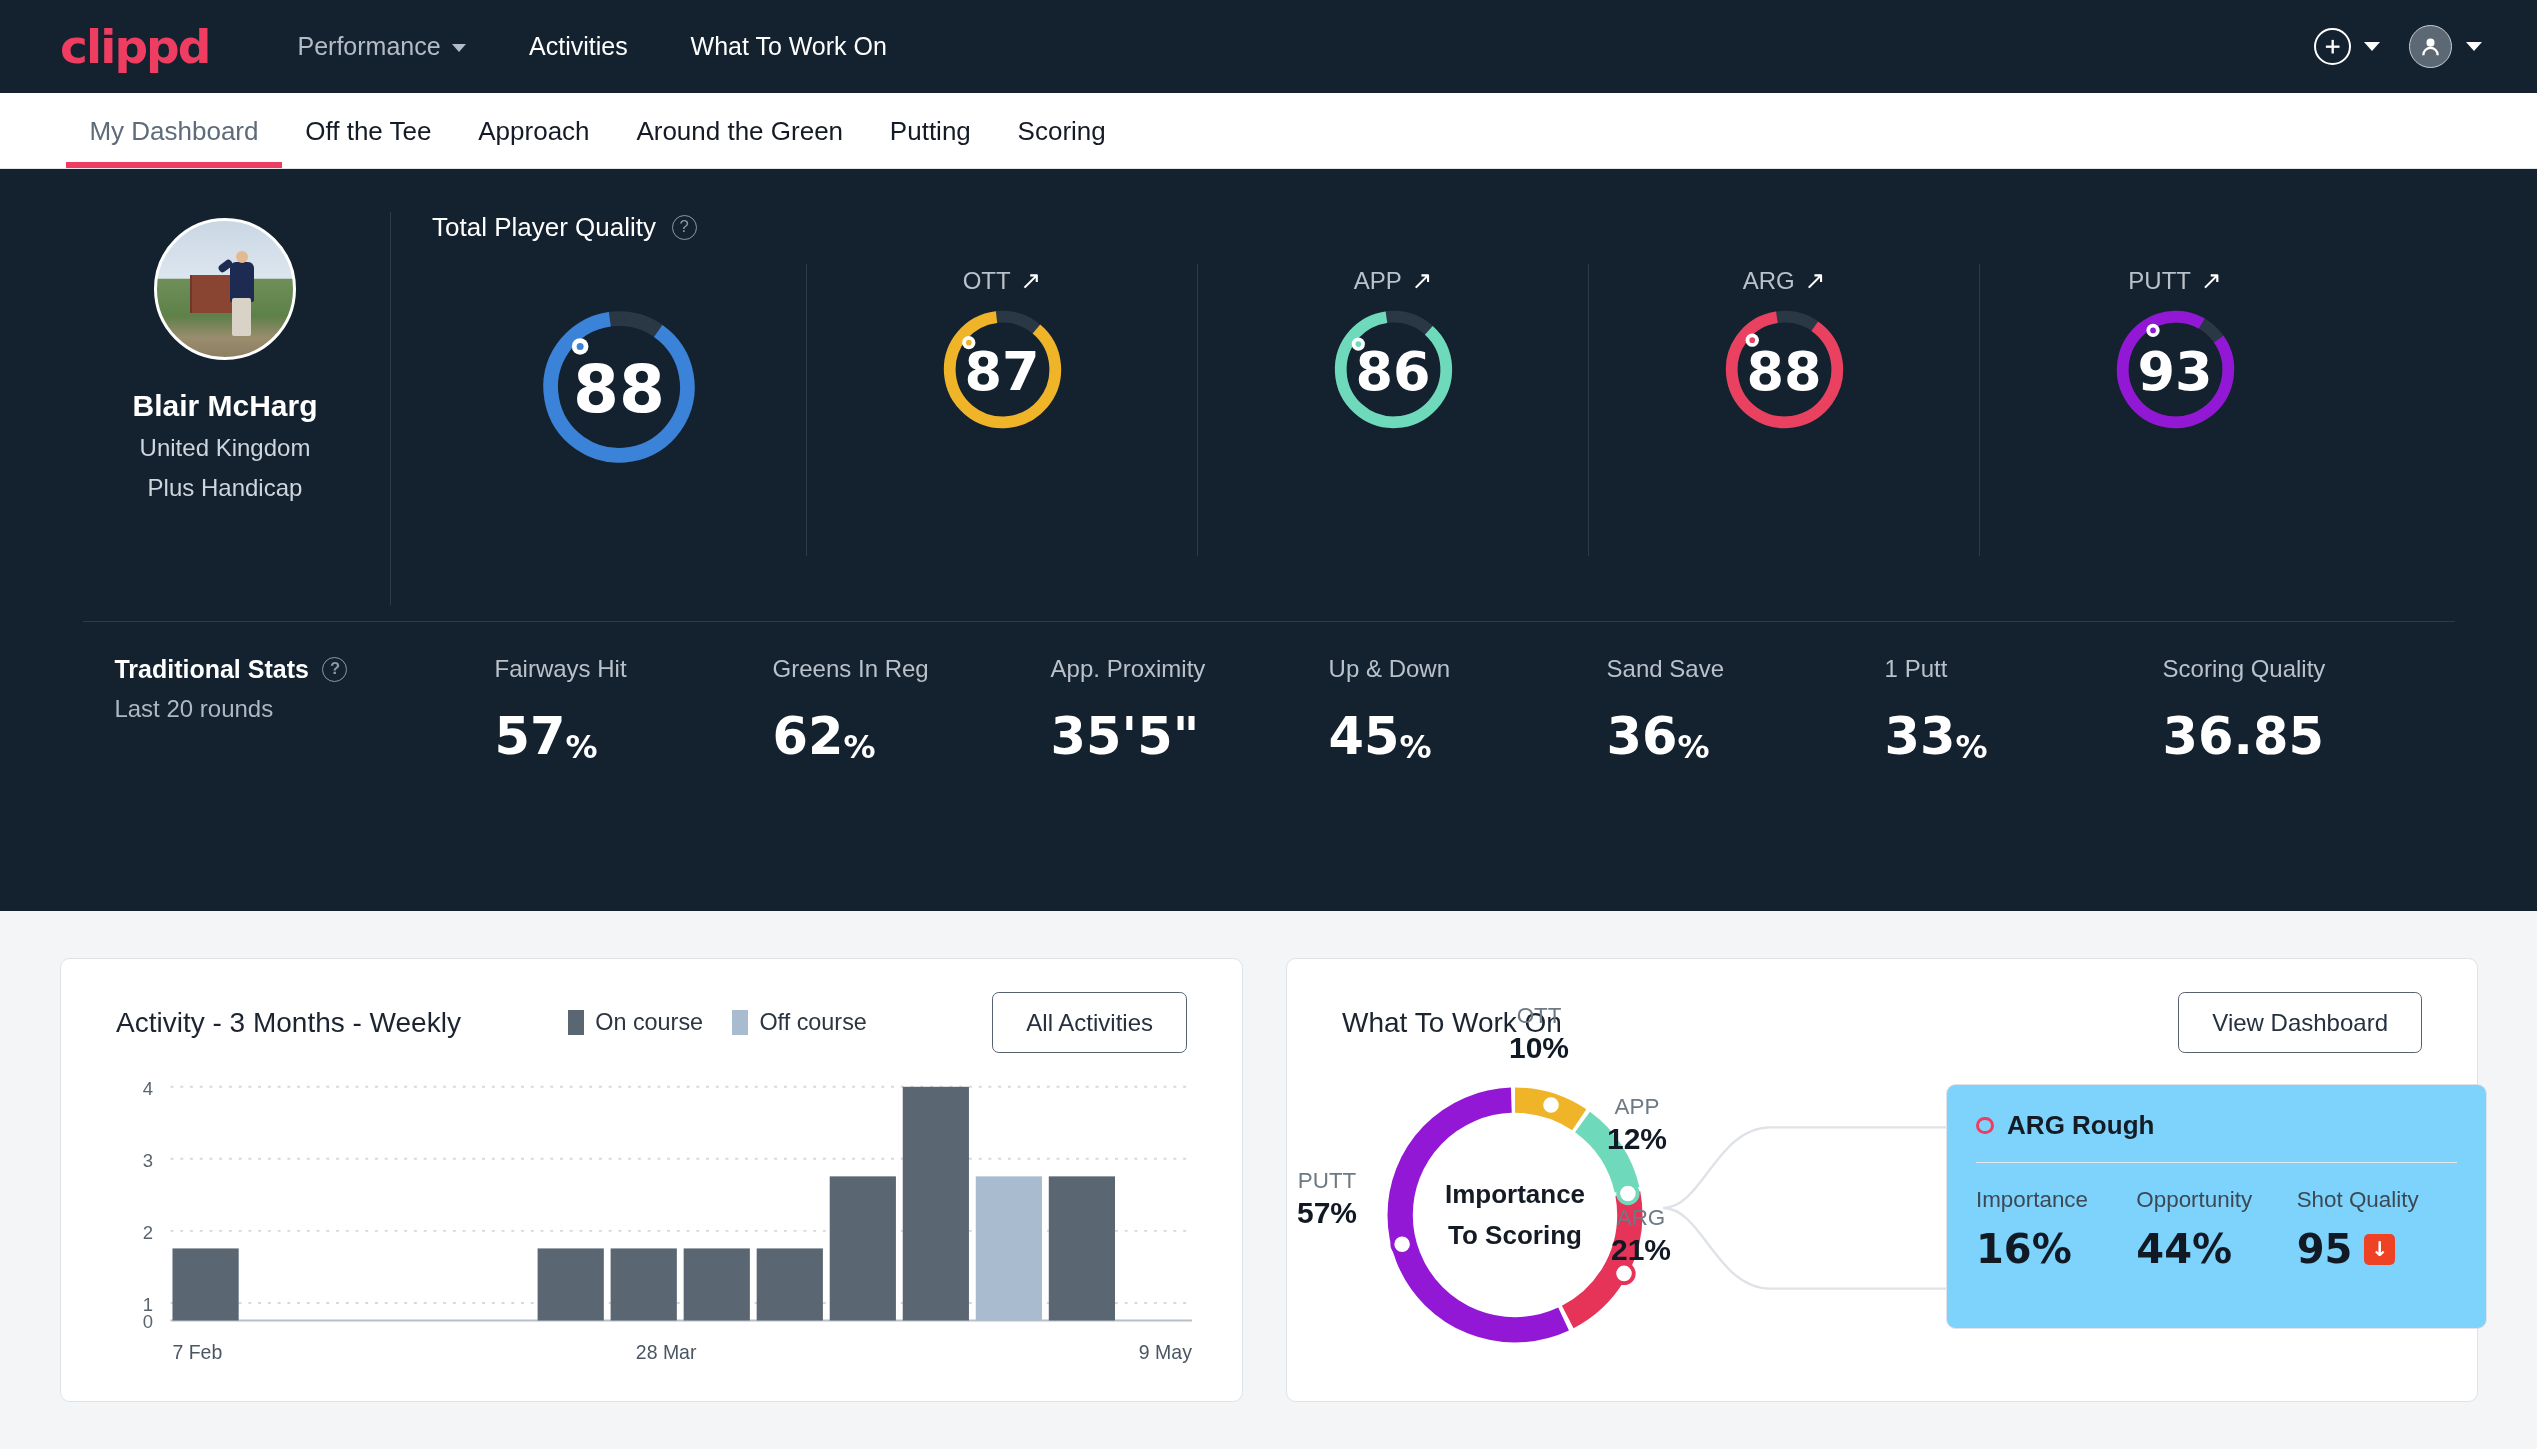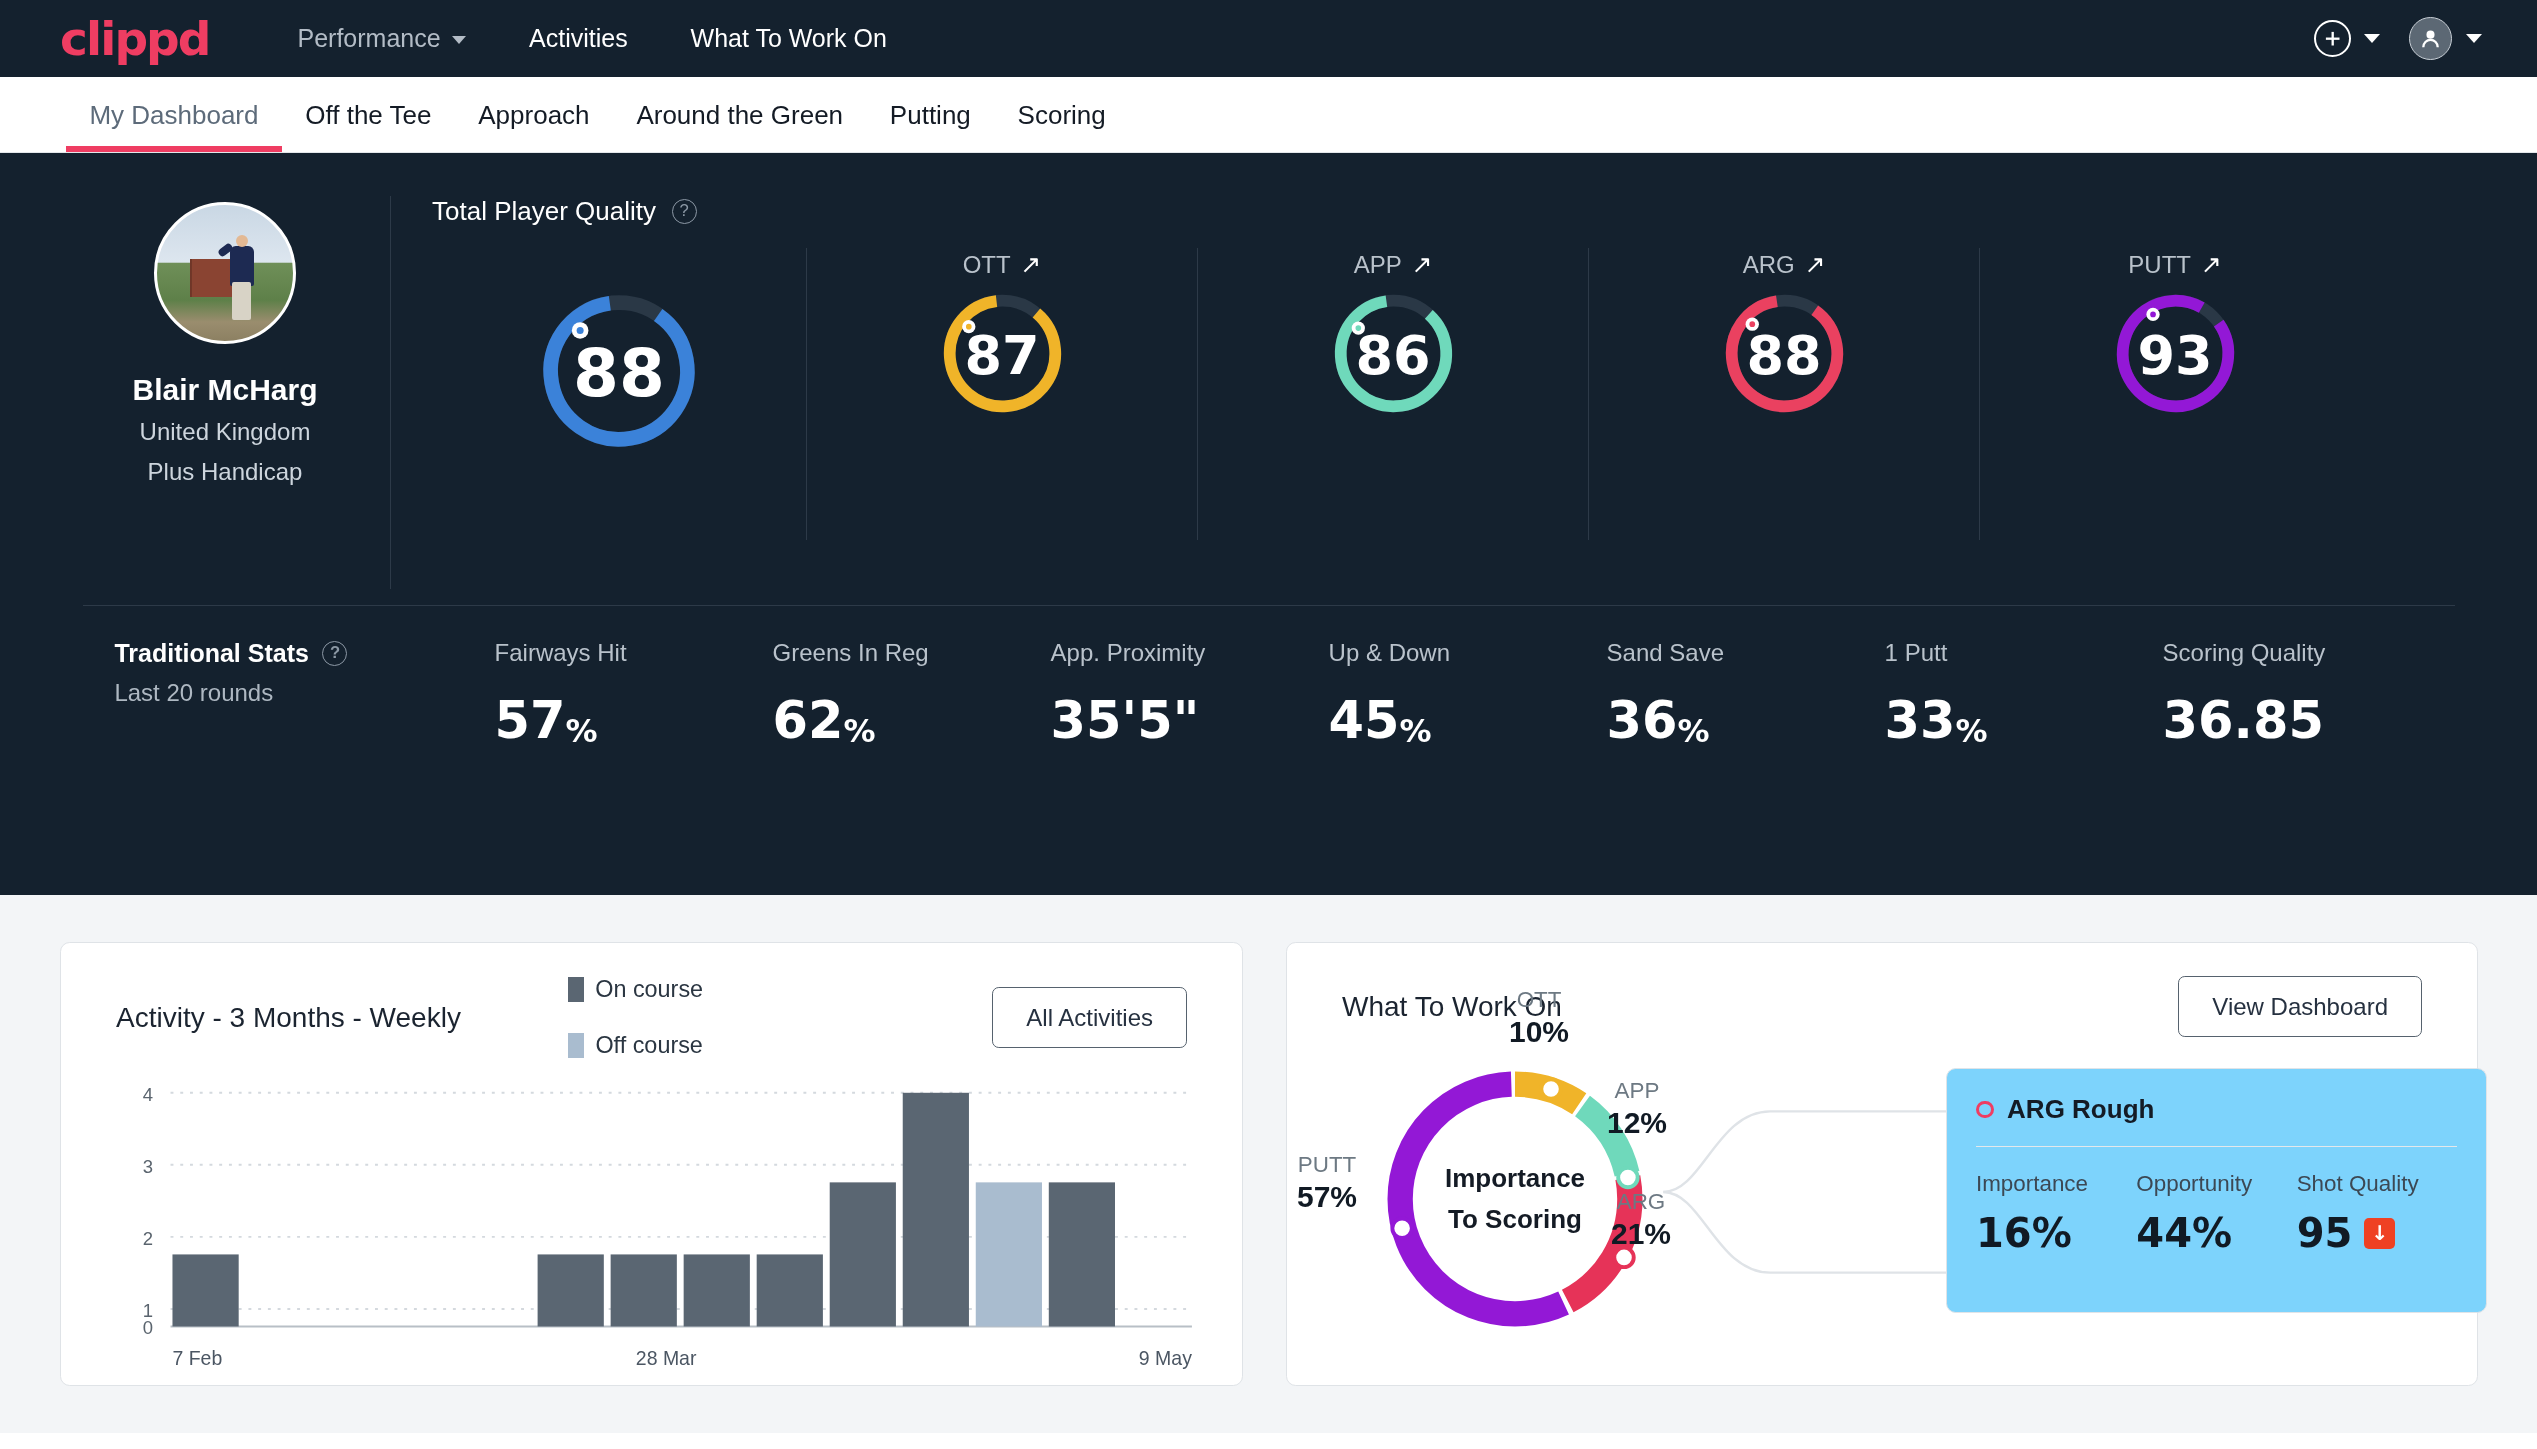--- a/index.html
+++ b/index.html
@@ -5,21 +5,21 @@
   * { box-sizing: border-box; margin: 0; padding: 0; }
   html, body {
     width: 2538px; height: 1450px;
     font-family: "Liberation Sans", sans-serif;
     background: #ffffff;
     overflow: hidden;
   }
 
   
   .topnav {
-    height: 77px;
+    height: 93px;
     background: #14212e;
     display: flex;
     align-items: center;
     padding: 0 56px 0 60px;
   }
   .brand {
     font-size: 47px;
     font-weight: bold;
     color: #ef3d62;
     letter-spacing: -1.9px;
@@ -221,21 +221,21 @@
     padding: 33px 55px;
     position: relative;
   }
   .card.activity { width: 1183px; }
   .card.work { flex: 1; }
   .card-head {
     display: flex; align-items: center;
     margin-bottom: 5.8px;
   }
   .card-title { font-size: 28px; color: #1b2430; }
-  .legend { display: flex; align-items: center; gap: 29px; margin-left: 107px; flex-direction: column; }
+  .legend { display: flex; align-items: center; gap: 29px; margin-left: 107px; }
   .legend-item { display: flex; align-items: center; gap: 11.7px; font-size: 23.4px; color: #2b3642; }
   .swatch { width: 15.6px; height: 25px; display:inline-block; }
   .btn-outline {
     margin-left: auto;
     border: 1.5px solid #56626e;
     border-radius: 6.8px;
     background: #ffffff;
     color: #263140;
     font-size: 24px;
     padding: 15.6px 33px;

